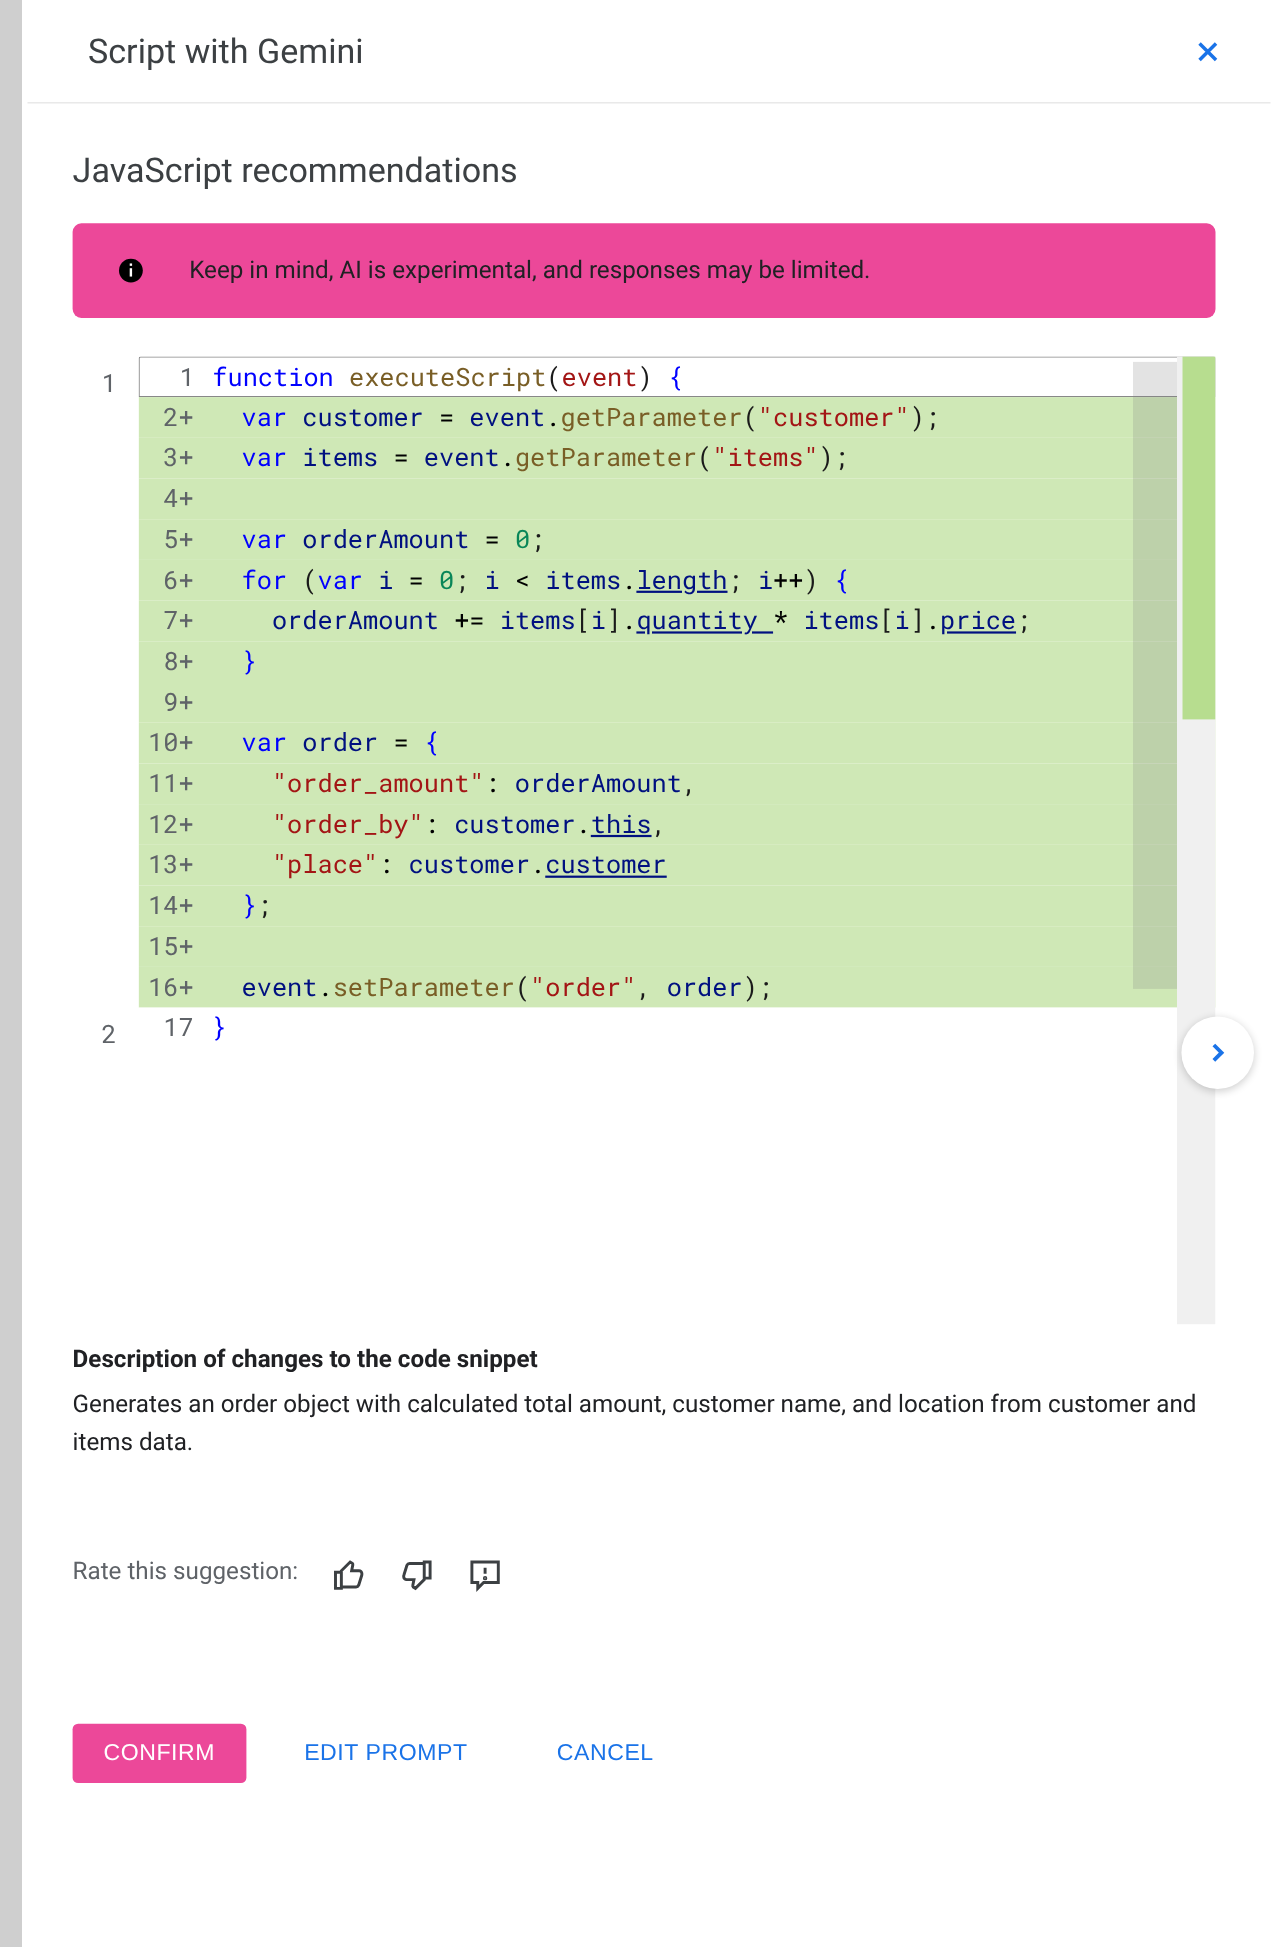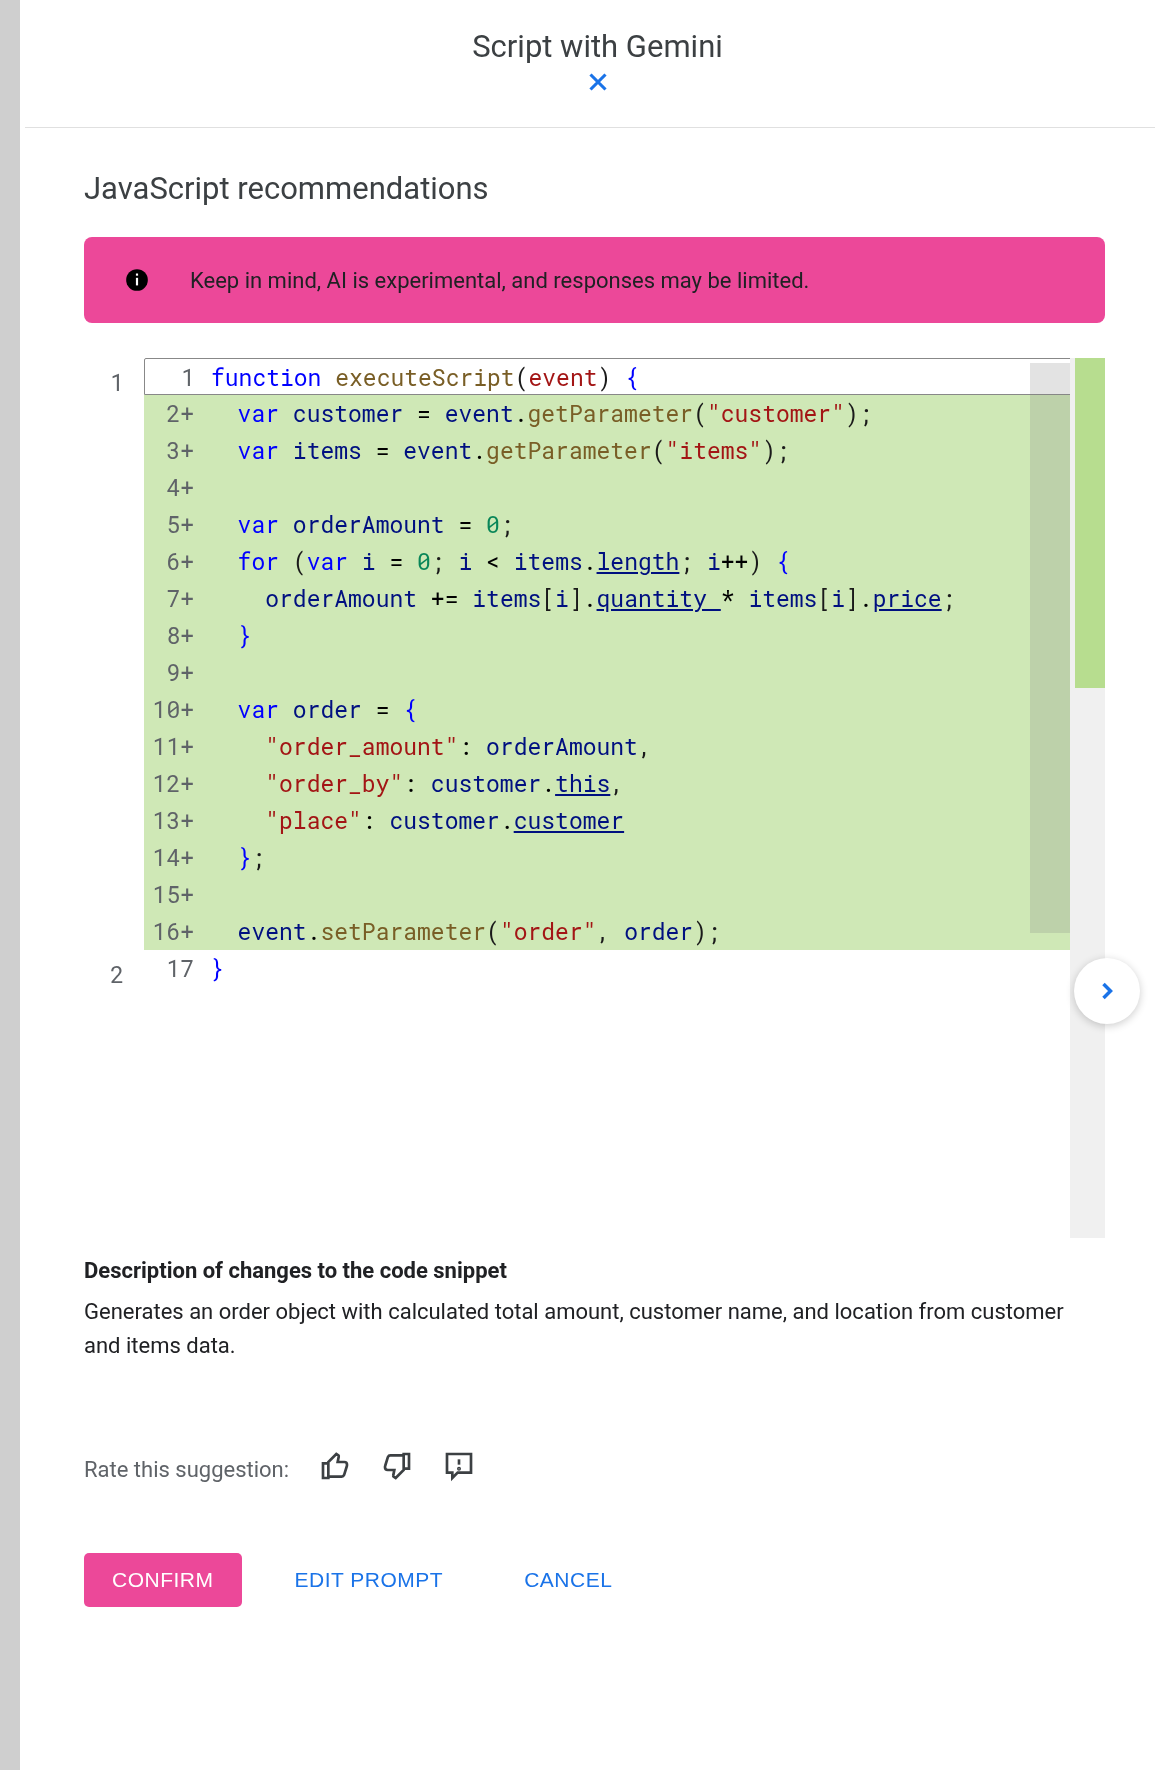--- a/index.html
+++ b/index.html
@@ -32,42 +32,41 @@
       display: flex;
       flex-direction: column;
     }
     .modal-header {
       display: flex;
       align-items: center;
       justify-content: space-between;
       padding: 28px 40px 28px 55px;
       border-bottom: 1px solid #e0e0e0;
       margin: 0 5px;
-      flex-direction: column;
     }
     .modal-title {
       font-size: 31px;
       font-weight: 400;
       color: #3c4043;
     }
     .close-btn {
       width: 34px;
       height: 34px;
       display: flex;
       align-items: center;
       justify-content: center;
       cursor: pointer;
       color: #1a73e8;
     }
     .close-btn svg {
       width: 30px;
       height: 30px;
     }
     .content {
-      padding: 42px 55px 30px 64px;
+      padding: 42px 55px 30px 46px;
       flex: 1;
       position: relative;
     }
     .section-title {
       font-size: 31px;
       font-weight: 400;
       color: #3c4043;
       margin-bottom: 30px;
     }
     .info-banner {
@@ -217,23 +216,23 @@
       margin-top: 8px;
     }
     .desc-text {
       font-size: 22px;
       color: #202124;
       line-height: 1.55;
       margin-bottom: 87px;
     }
     .rating-row {
       display: flex;
-      align-items: flex-end;
+      align-items: flex-start;
       gap: 30px;
-      margin-bottom: 71px;
+      margin-bottom: 119px;
     }
     .rating-label {
       font-size: 22px;
       color: #5f6368;
     }
     .rating-icon {
       width: 32px;
       height: 32px;
       cursor: pointer;
       color: #3c4043;

